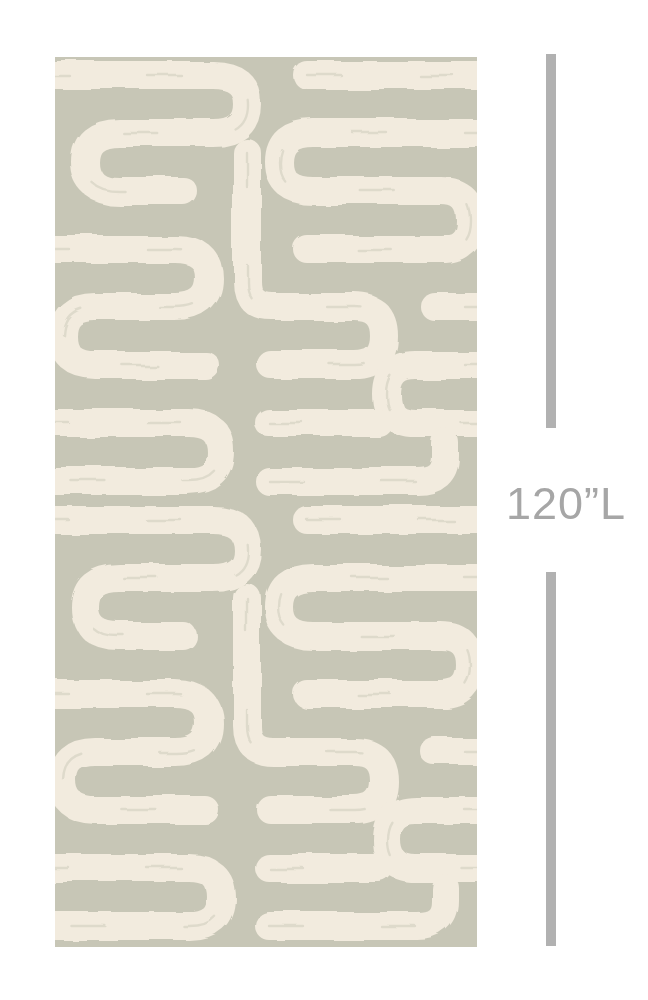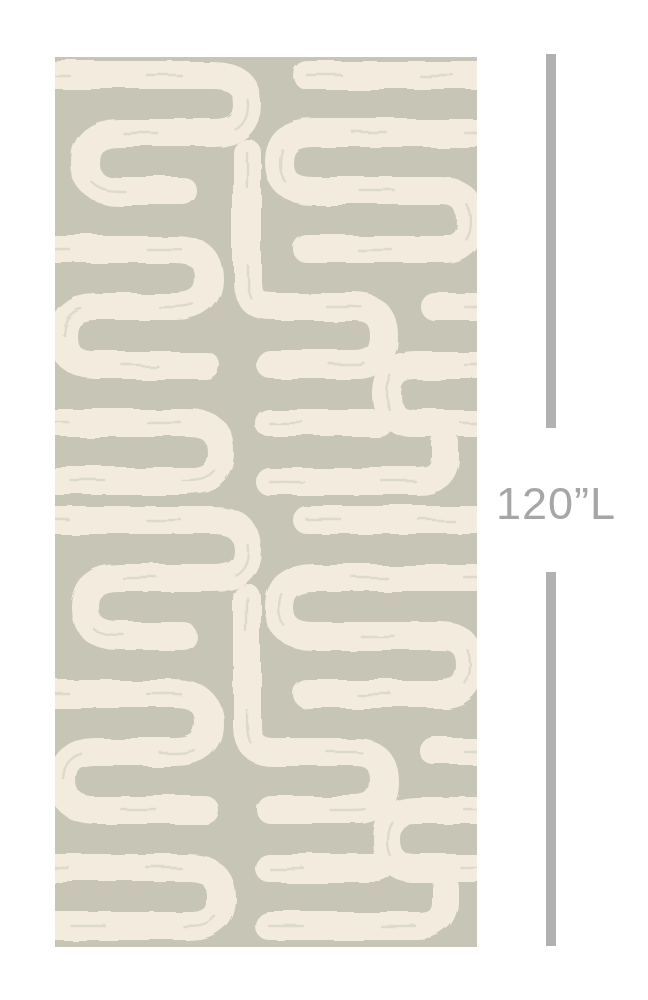--- a/index.html
+++ b/index.html
@@ -45,20 +45,21 @@
     width: 10px;
     background: var(--dimension_gray, #b1b1b1);
   }
   .measure-line.top    { top: 54px;  height: 374px; }
   .measure-line.bottom { top: 572px; height: 374px; }
   .dim-label {
     position: absolute;
     left: 496px;
     top: 480px;
     width: 140px;
+    text-align: center;
     font-size: 45px;
     line-height: 48px;
     letter-spacing: 1px;
     color: var(--label_gray, #a6a6a6);
     font-family: "Liberation Sans", sans-serif;
     white-space: nowrap;
   }
 </style>
 </head>
 <body>

